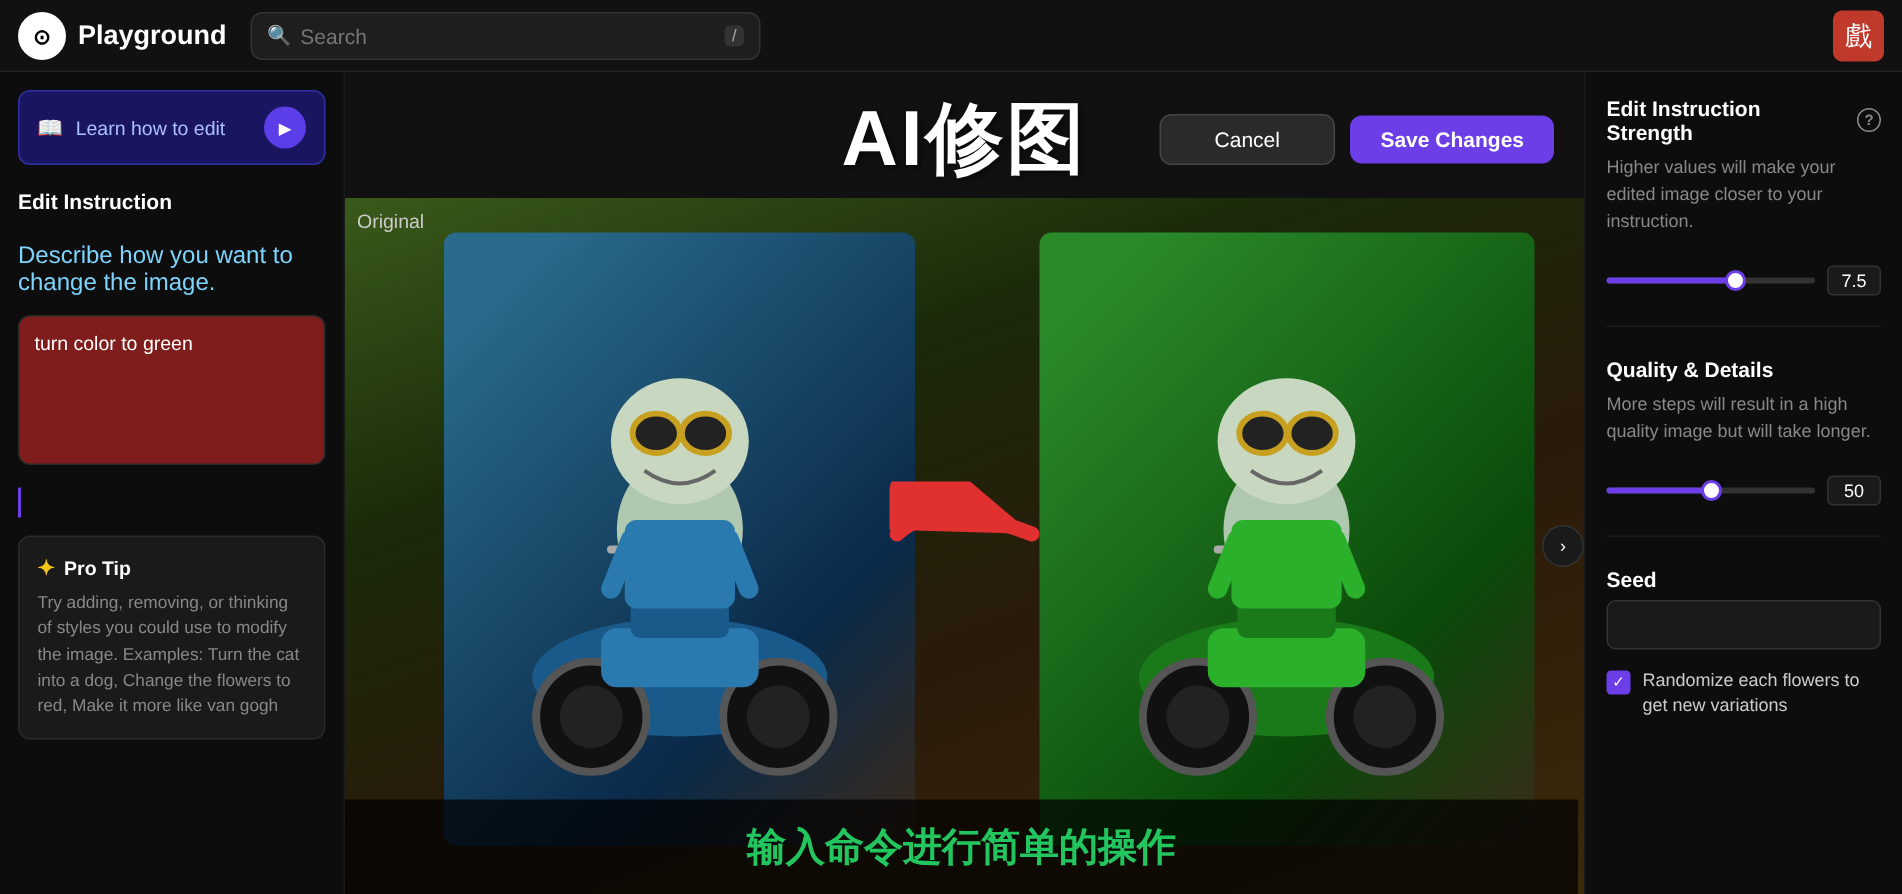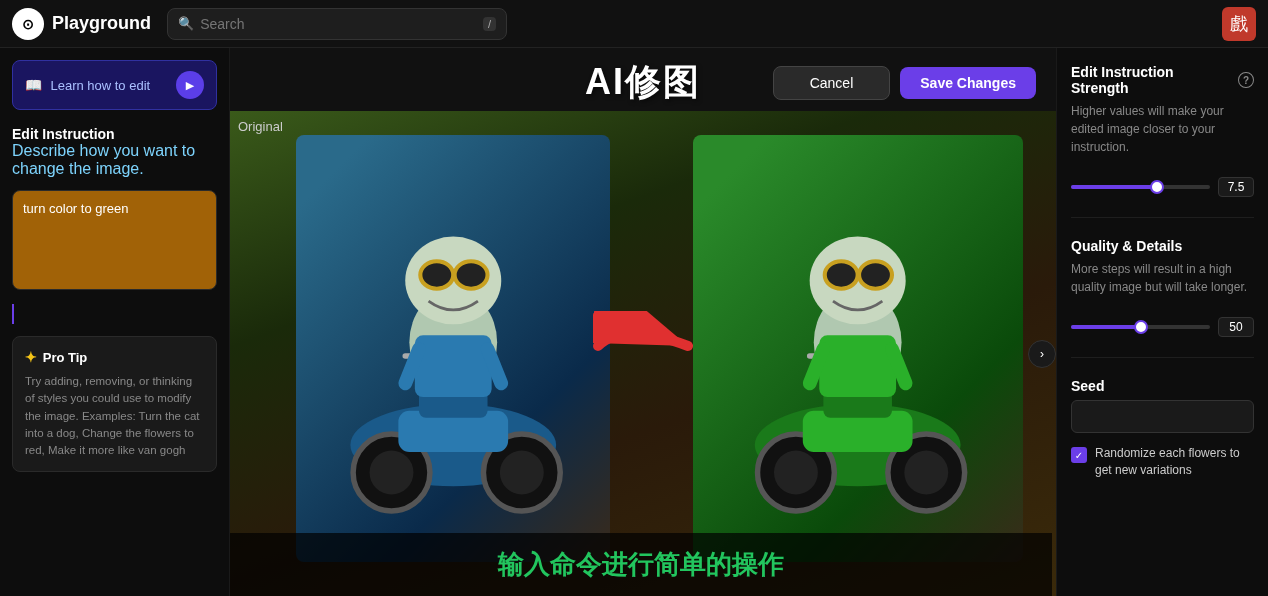--- a/index.html
+++ b/index.html
@@ -134,30 +134,30 @@
       display: flex;
       align-items: center;
       justify-content: center;
       font-size: 11px;
       color: #fff;
     }
     .section-title {
       font-size: 14px;
       font-weight: 700;
       color: #fff;
-      margin-bottom: 0;
+      margin-bottom: 20px;
     }
     .section-desc {
       font-size: 16px;
       color: #7dd3fc;
       margin-bottom: 12px;
     }
     .instruction-textarea {
       width: 100%;
-      background: #a16207;
+      background: #7f1d1d;
       border: 1px solid #2a2a2a;
       border-radius: 8px;
       padding: 10px;
       color: #fff;
       font-size: 13px;
       resize: none;
       height: 100px;
       outline: none;
       font-family: inherit;
     }
@@ -197,21 +197,21 @@
       overflow: hidden;
     }
     .canvas-header {
       display: flex;
       align-items: center;
       justify-content: center;
       padding: 10px 0 4px 0;
       position: relative;
     }
     .canvas-title {
-      font-size: 36px;
+      font-size: 52px;
       font-weight: 900;
       color: #fff;
       text-shadow: 2px 2px 4px rgba(0,0,0,0.5);
       letter-spacing: 2px;
     }
     .canvas-buttons {
       position: absolute;
       right: 20px;
       display: flex;
       gap: 10px;

